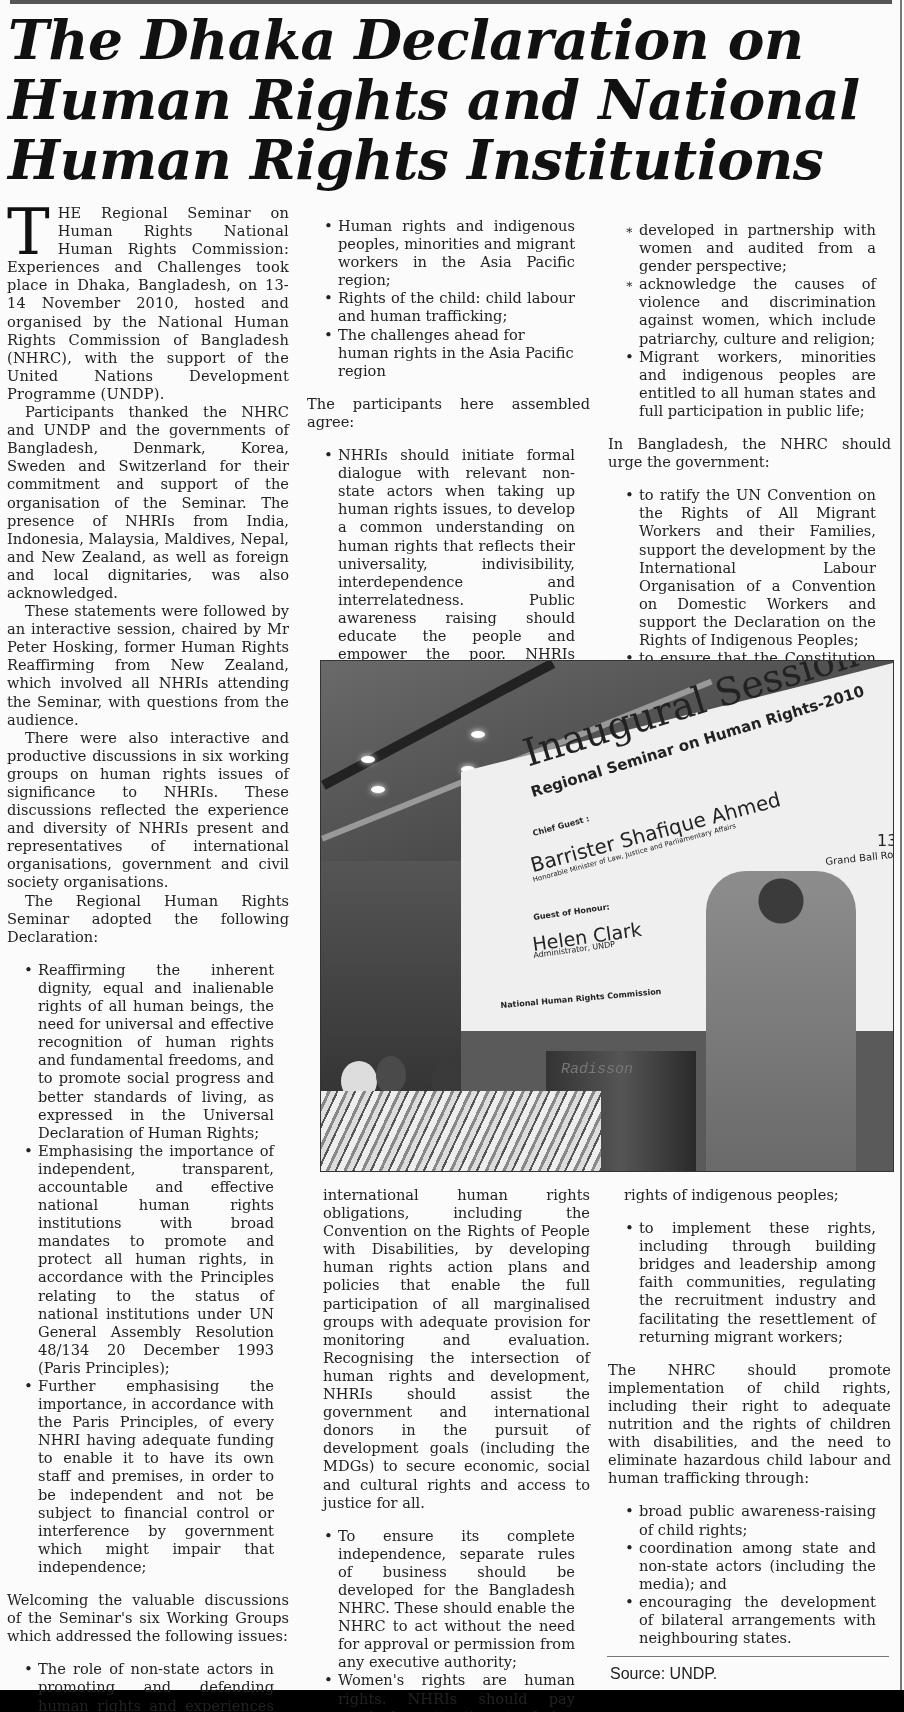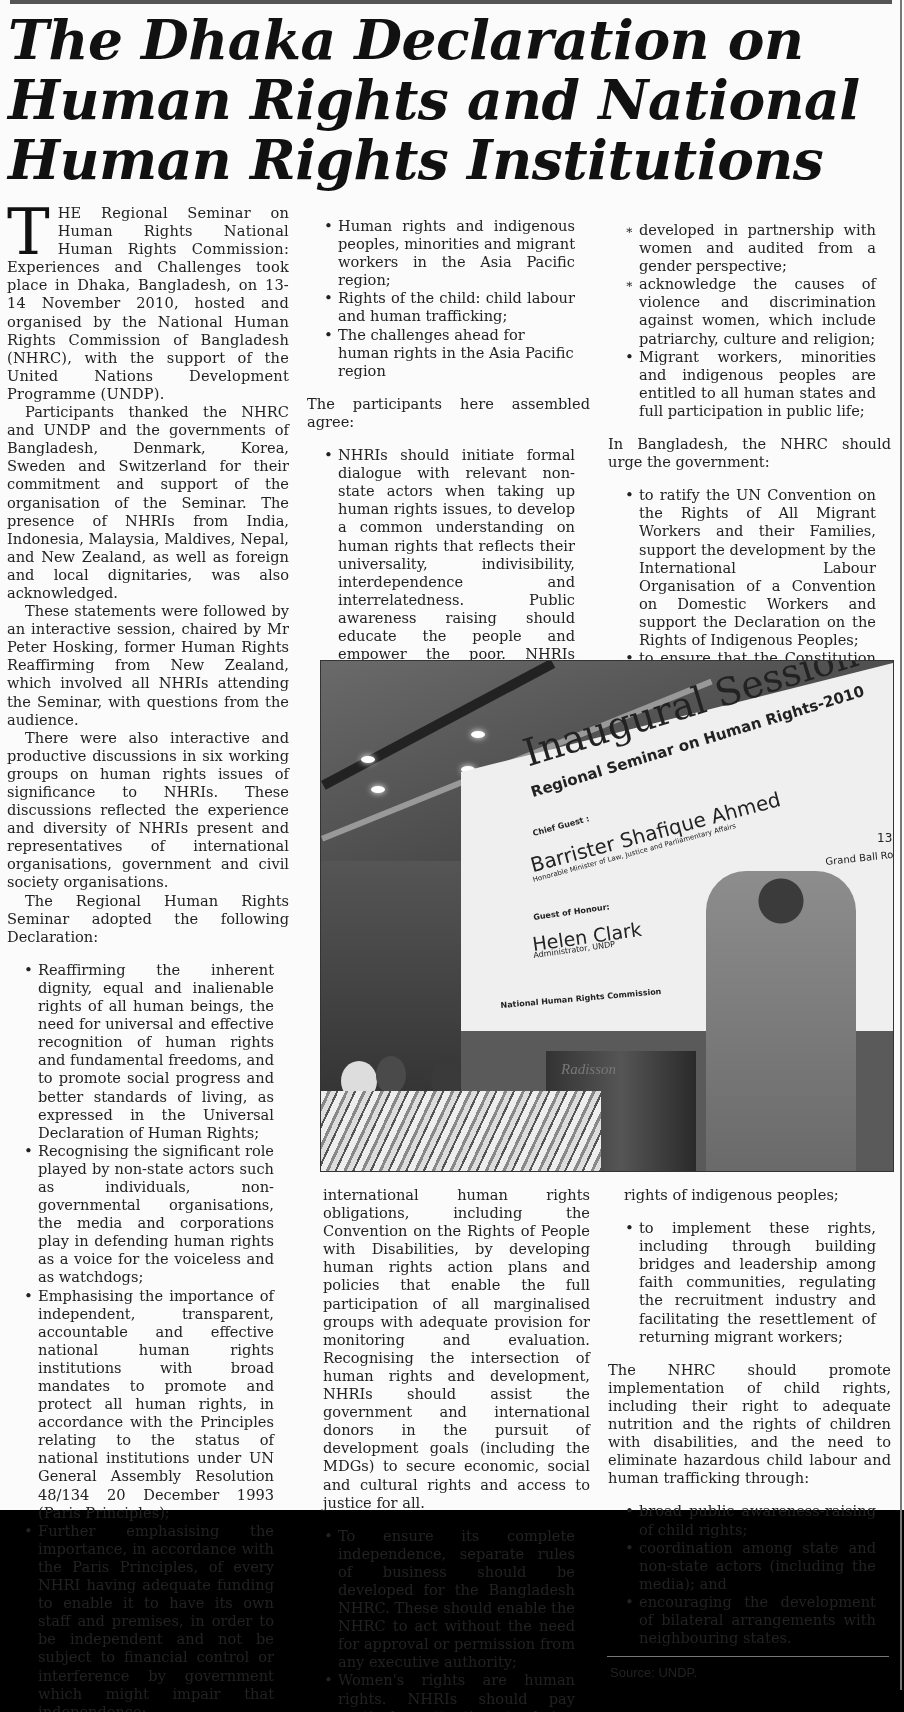--- a/index.html
+++ b/index.html
@@ -1,21 +1,21 @@
 <!DOCTYPE html>
 <html><head>
 <meta charset="utf-8">
 <style>
   html, body { margin:0; padding:0; }
   body {
     width:904px; height:1712px; background:#000; position:relative; overflow:hidden;
     font-family:"DejaVu Serif", "Liberation Serif", serif; color:#1a1a1a;
   }
   .page {
-    position:absolute; left:0; top:0; width:904px; height:1510px; background:#fbfbfb;
+    position:absolute; left:0; top:0; width:904px; height:1690px; background:#fbfbfb;
   }
   .topbar { position:absolute; left:10px; top:0; width:882px; height:4px; background:#555; }
   .rightrule { position:absolute; left:900px; top:0; width:2px; height:1690px; background:#777; }
   .headline {
     position:absolute; left:8px; top:10px; width:890px; margin:0;
     font-family:"DejaVu Serif", serif; font-style:italic; font-weight:bold;
     font-size:55px; line-height:60px; letter-spacing:-0.5px; color:#111;
   }
   .col { position:absolute; font-size:14.6px; line-height:18.1px; text-align:justify; color:#222; }
   .col p { margin:0; }
@@ -42,40 +42,39 @@
   }
   .photo .btext { position:absolute; color:#222; font-family:"DejaVu Sans", sans-serif; transform-origin:left bottom; white-space:nowrap; }
   .photo .table { position:absolute; left:0; top:430px; width:280px; height:80px;
     background:repeating-linear-gradient(115deg,#eee 0 6px,#888 6px 9px,#ddd 9px 14px,#555 14px 16px); }
   .photo .podium { position:absolute; left:225px; top:390px; width:150px; height:120px; background:linear-gradient(90deg,#333,#555,#2a2a2a); }
   .photo .speaker { position:absolute; left:385px; top:210px; width:150px; height:300px;
     background:radial-gradient(circle at 50% 10%, #3b3b3b 0 22px, transparent 23px),
                linear-gradient(#8d8d8d,#6a6a6a); border-radius:40px 40px 0 0; }
   .photo .person { position:absolute; border-radius:50%; }
   .caption-rule { position:absolute; left:607px; top:1656px; width:282px; height:1px; background:#777; }
-  .source { position:absolute; left:610px; top:1665px; font-family:"Liberation Sans", sans-serif; font-size:13px; color:#222; }
+  .source { position:absolute; left:610px; top:1665px; font-family:"Liberation Sans", sans-serif; font-size:16px; color:#222; }
 </style>
 </head>
 <body>
 
 <div class="page">
   <div class="topbar"></div>
   <div class="rightrule"></div>
 
   <h1 class="headline">The Dhaka Declaration on Human Rights and National Human Rights Institutions</h1>
 
   <div class="col" style="left:7px; top:204px; width:282px;">
     <p><span class="dropcap">T</span><span style="letter-spacing:0.2px;">HE Regional Seminar on Human Rights National Human Rights Commission: Experiences and Challenges took place in Dhaka, Bangladesh, on 13-14 November 2010, hosted and organised by the National Human Rights Commission of Bangladesh (NHRC), with the support of the United Nations Development Programme (UNDP).</span></p>
     <p class="indent">Participants thanked the NHRC and UNDP and the governments of Bangladesh, Denmark, Korea, Sweden and Switzerland for their commitment and support of the organisation of the Seminar. The presence of NHRIs from India, Indonesia, Malaysia, Maldives, Nepal, and New Zealand, as well as foreign and local dignitaries, was also acknowledged.</p>
     <p class="indent">These statements were followed by an interactive session, chaired by Mr Peter Hosking, former Human Rights Reaffirming from New Zealand, which involved all NHRIs attending the Seminar, with questions from the audience.</p>
     <p class="indent">There were also interactive and productive discussions in six working groups on human rights issues of significance to NHRIs. These discussions reflected the experience and diversity of NHRIs present and representatives of international organisations, government and civil society organisations.</p>
     <p class="indent">The Regional Human Rights Seminar adopted the following Declaration:</p>
     <ul>
       <li>Reaffirming the inherent dignity, equal and inalienable rights of all human beings, the need for universal and effective recognition of human rights and fundamental freedoms, and to promote social progress and better standards of living, as expressed in the Universal Declaration of Human Rights;</li>
-      <li>Recognising the significant role played by non-state actors such as individuals, non-governmental organisations, the media and corporations play in defending human rights as a voice for the voiceless and as watchdogs;</li>
       <li>Emphasising the importance of independent, transparent, accountable and effective national human rights institutions with broad mandates to promote and protect all human rights, in accordance with the Principles relating to the status of national institutions under UN General Assembly Resolution 48/134 20 December 1993 (Paris Principles);</li>
       <li>Further emphasising the importance, in accordance with the Paris Principles, of every NHRI having adequate funding to enable it to have its own staff and premises, in order to be independent and not be subject to financial control or interference by government which might impair that independence;</li>
     </ul>
     <p>Welcoming the valuable discussions of the Seminar's six Working Groups which addressed the following issues:</p>
     <ul>
       <li>The role of non-state actors in promoting and defending human rights and experiences in the region;</li>
 
     </ul>
   </div>
 
@@ -117,24 +116,24 @@
     <div class="banner"></div>
     <div class="btext" style="left:210px; top:70px; font-family:'DejaVu Serif',serif; font-size:38px; transform:rotate(-17deg);">Inaugural Session</div>
     <div class="btext" style="left:213px; top:122px; font-size:15px; font-weight:bold; transform:rotate(-17deg);">Regional Seminar on Human Rights-2010</div>
     <div class="btext" style="left:213px; top:168px; font-size:8px; font-weight:bold; transform:rotate(-15deg);">Chief Guest :</div>
     <div class="btext" style="left:213px; top:192px; font-size:20px; transform:rotate(-15deg);">Barrister Shafique Ahmed</div>
     <div class="btext" style="left:213px; top:215px; font-size:7px; transform:rotate(-15deg);">Honorable Minister of Law, Justice and Parliamentary Affairs</div>
     <div class="btext" style="left:213px; top:252px; font-size:8px; font-weight:bold; transform:rotate(-8deg);">Guest of Honour:</div>
     <div class="btext" style="left:213px; top:272px; font-size:19px; transform:rotate(-8deg);">Helen Clark</div>
     <div class="btext" style="left:213px; top:290px; font-size:8px; transform:rotate(-8deg);">Administrator, UNDP</div>
     <div class="btext" style="left:180px; top:340px; font-size:8px; font-weight:bold; transform:rotate(-5deg);">National Human Rights Commission</div>
-    <div class="btext" style="left:556px; top:170px; font-size:12px;">13</div>
+    <div class="btext" style="left:556px; top:170px; font-size:16px;">13</div>
     <div class="btext" style="left:505px; top:195px; font-size:10px; transform:rotate(-6deg);">Grand Ball Roo</div>
     <div class="podium"></div>
-    <div class="btext" style="left:240px; top:400px; font-family:Liberation Serif, serif; font-style:italic; font-size:15px; color:#777;">Radisson</div>
+    <div class="btext" style="left:240px; top:400px; font-family:Liberation Mono, monospace; font-style:italic; font-size:15px; color:#777;">Radisson</div>
     <div class="speaker"></div>
     <div class="person" style="left:20px; top:400px; width:36px; height:40px; background:#ddd;"></div>
     <div class="person" style="left:55px; top:395px; width:30px; height:38px; background:#4a4a4a;"></div>
     <div class="person" style="left:110px; top:400px; width:30px; height:38px; background:#3a3a3a;"></div>
     <div class="table"></div>
   </div>
 
   <div class="col" style="left:307px; top:1186px; width:283px;">
     <p style="padding-left:16px;">international human rights obligations, including the Convention on the Rights of People with Disabilities, by developing human rights action plans and policies that enable the full participation of all marginalised groups with adequate provision for monitoring and evaluation. Recognising the intersection of human rights and development, NHRIs should assist the government and international donors in the pursuit of development goals (including the MDGs) to secure economic, social and cultural rights and access to justice for all.</p>
     <ul>

